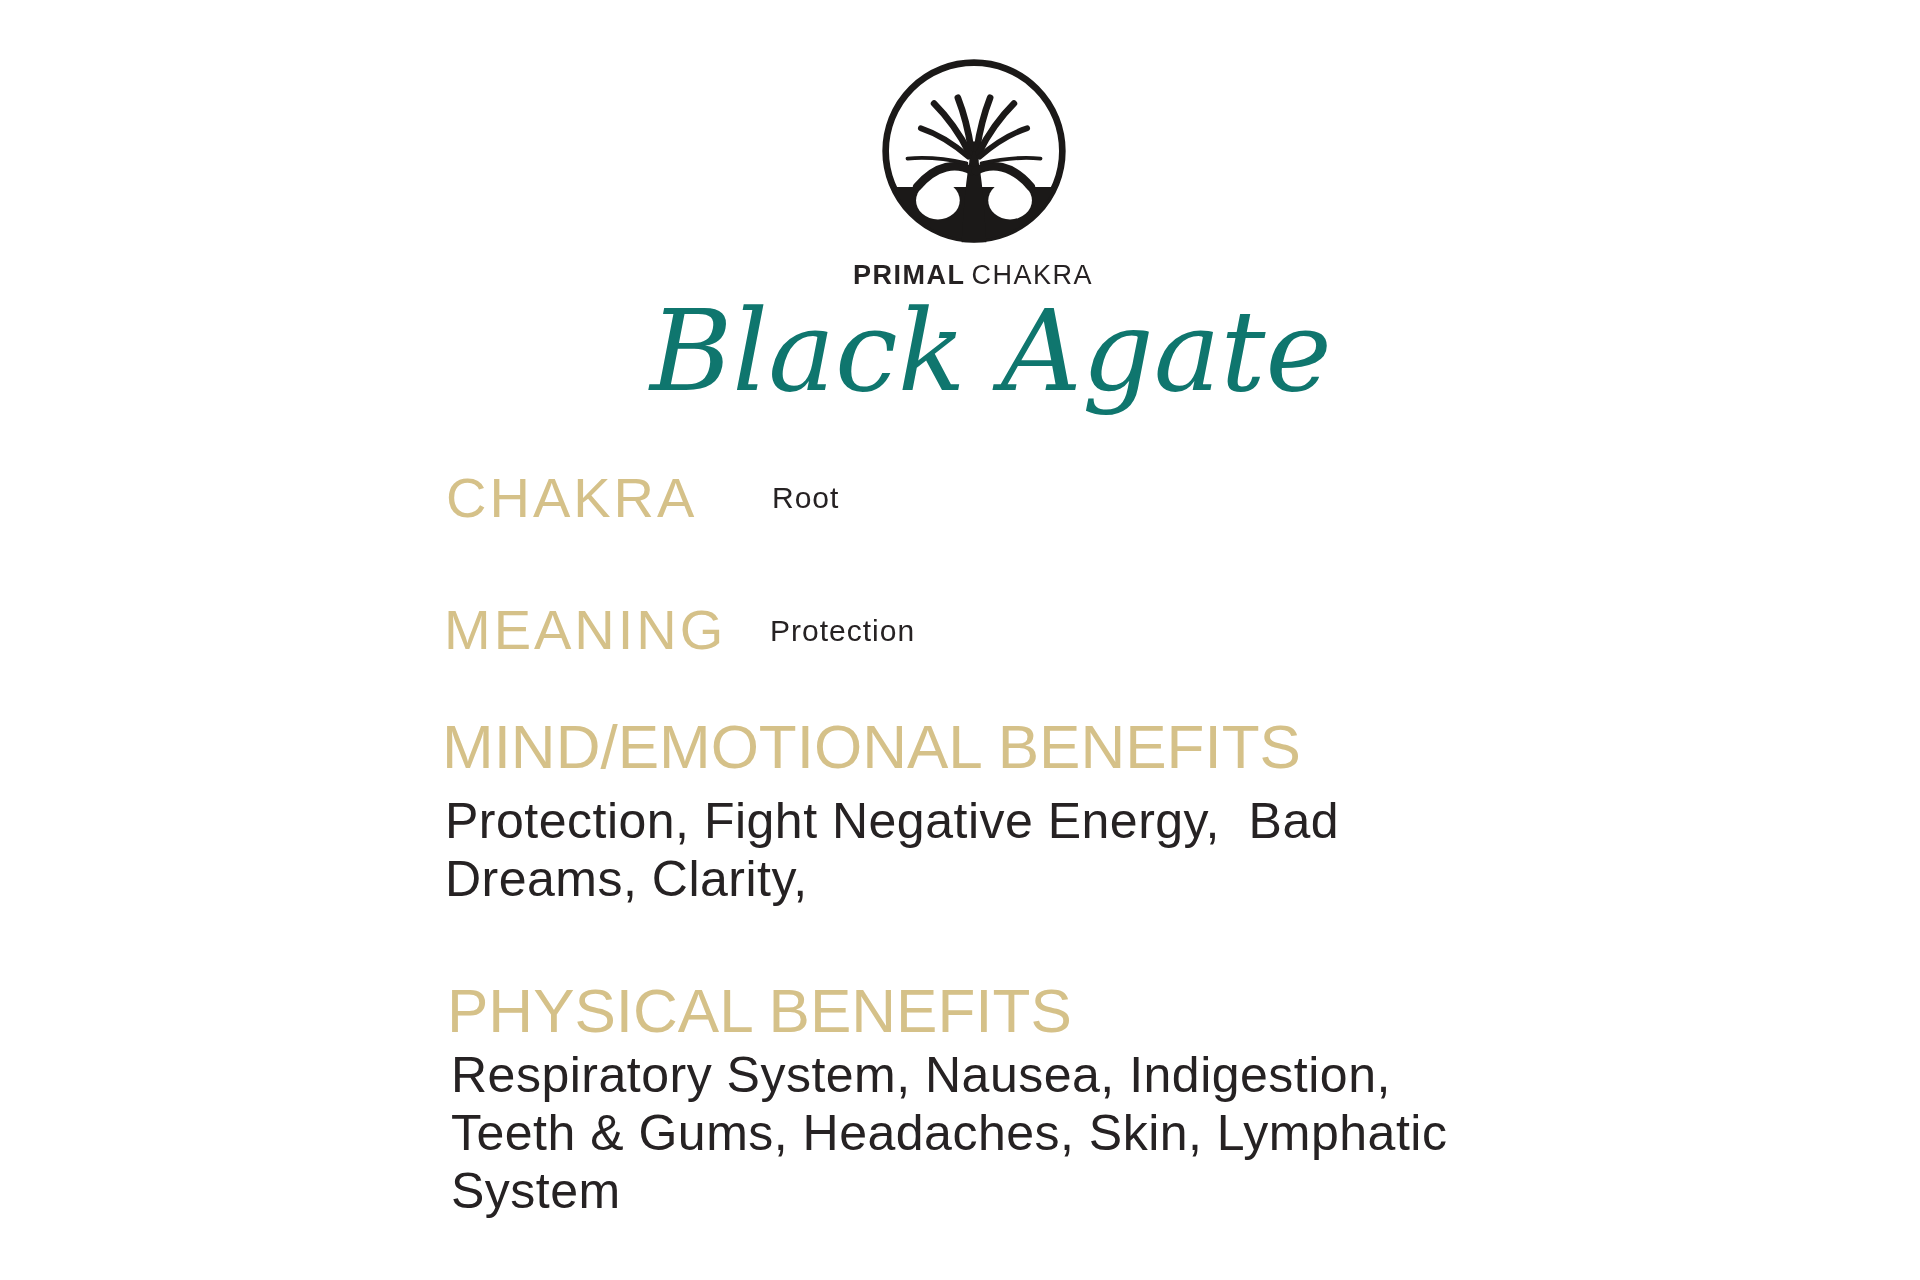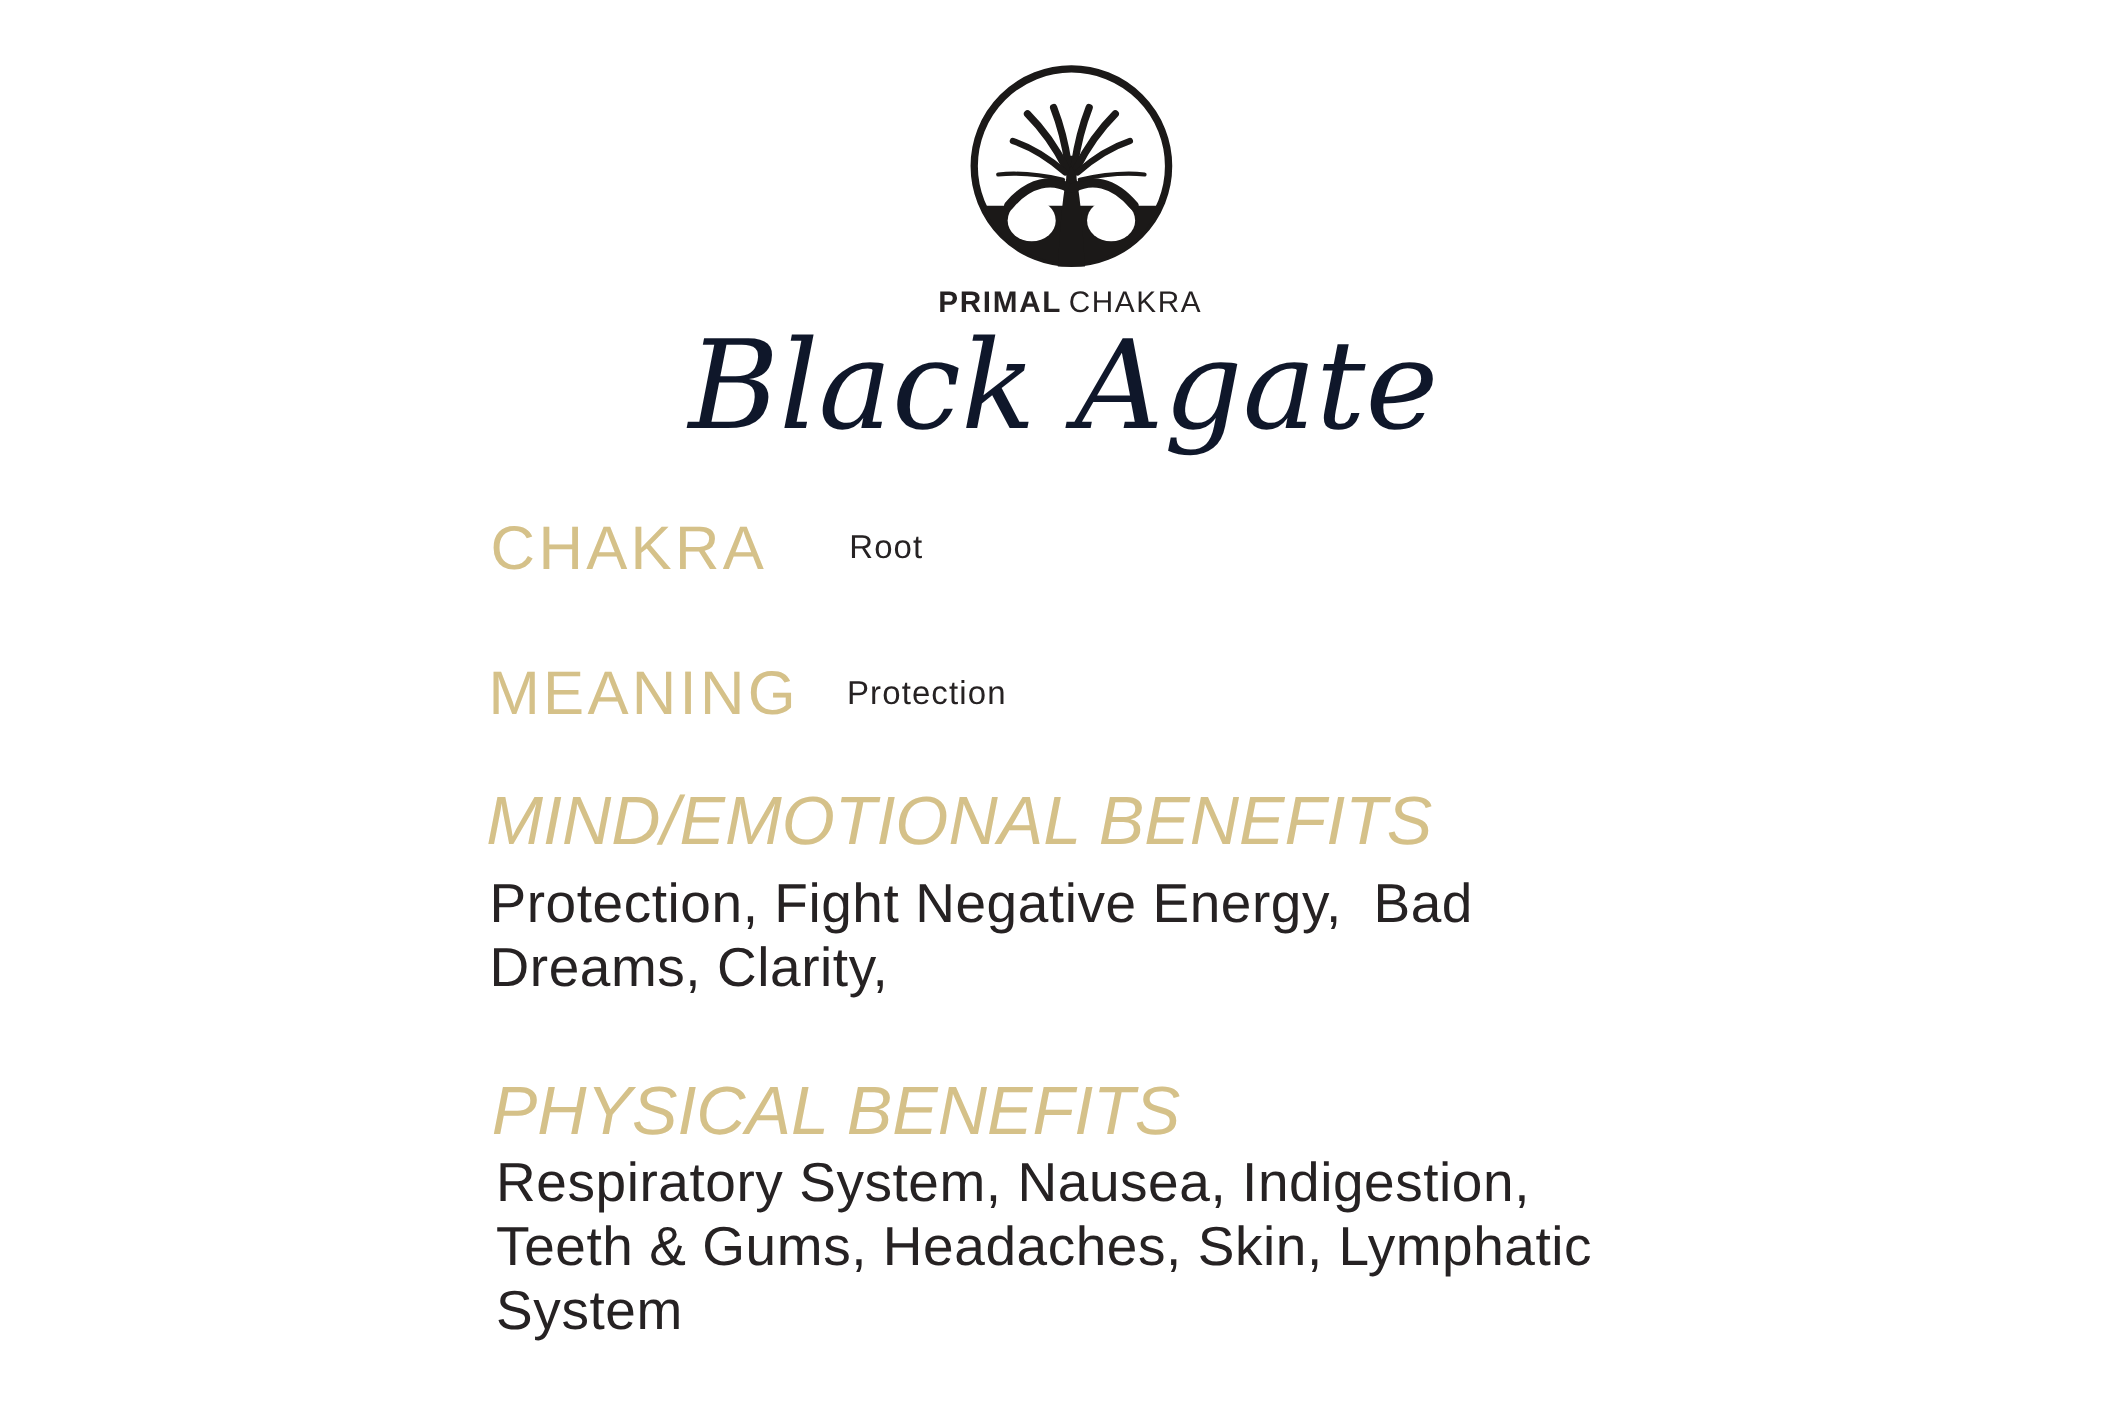--- a/index.html
+++ b/index.html
@@ -27,40 +27,40 @@
     font-size: 27px;
     letter-spacing: 1.5px;
     color: #262223;
     white-space: nowrap;
   }
   .brand .bold  { font-weight: 700; }
   .brand .light { font-weight: 400; margin-left: 6px; }
 
   .stone-title {
     position: absolute;
-    left: 626px; top: 284px;
+    left: 650px; top: 284px;
     width: 600px;
     text-align: left;
     font-family: "DejaVu Serif", serif;
     font-style: italic;
     font-size: 112px;
     line-height: 1.2;
-    color: #0f172a;
+    color: #0f766e;
     white-space: nowrap;
   }
 
   .gold-label {
     position: absolute;
     color: #d5c189;
     font-weight: 400;
     line-height: 1;
     white-space: nowrap;
   }
   .label-sm { font-size: 56px; letter-spacing: 3px; }
-  .label-lg { font-size: 62px; letter-spacing: 0px; font-style: italic; }
+  .label-lg { font-size: 62px; letter-spacing: 0px; }
 
   .dark-value {
     position: absolute;
     color: #262223;
     font-weight: 300;
     font-size: 30px;
     letter-spacing: 1px;
     line-height: 1;
     white-space: nowrap;
   }

